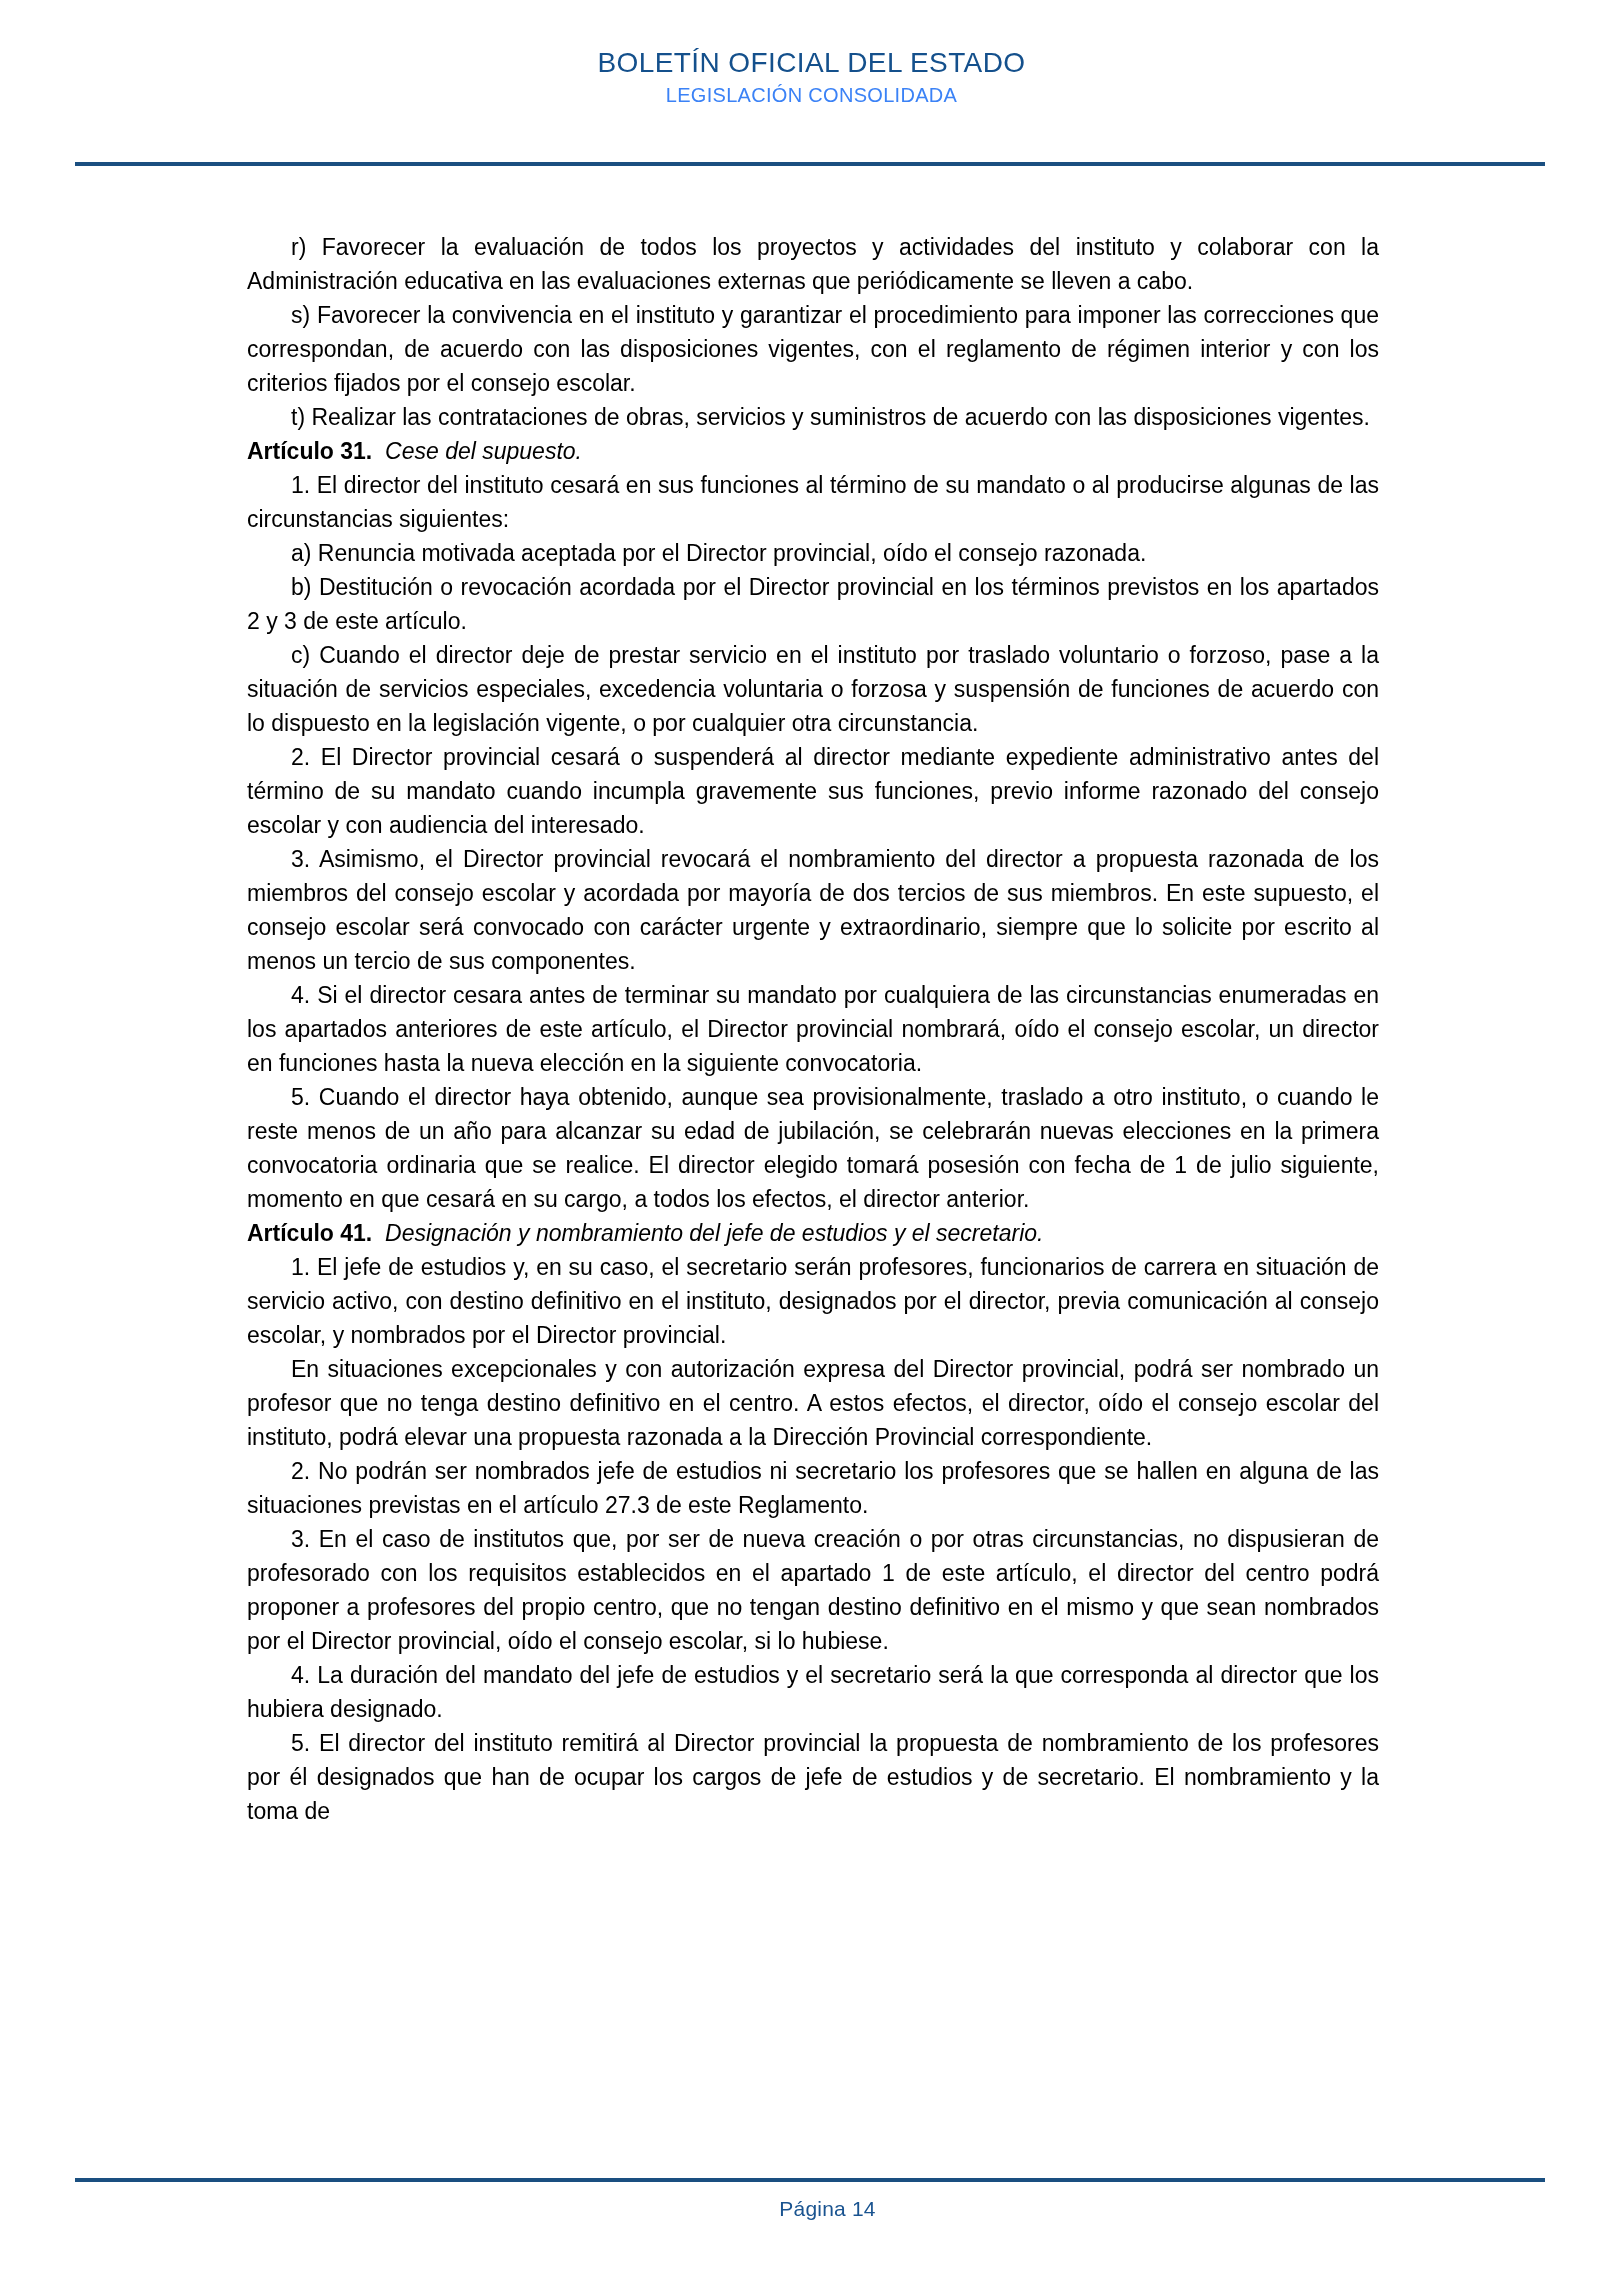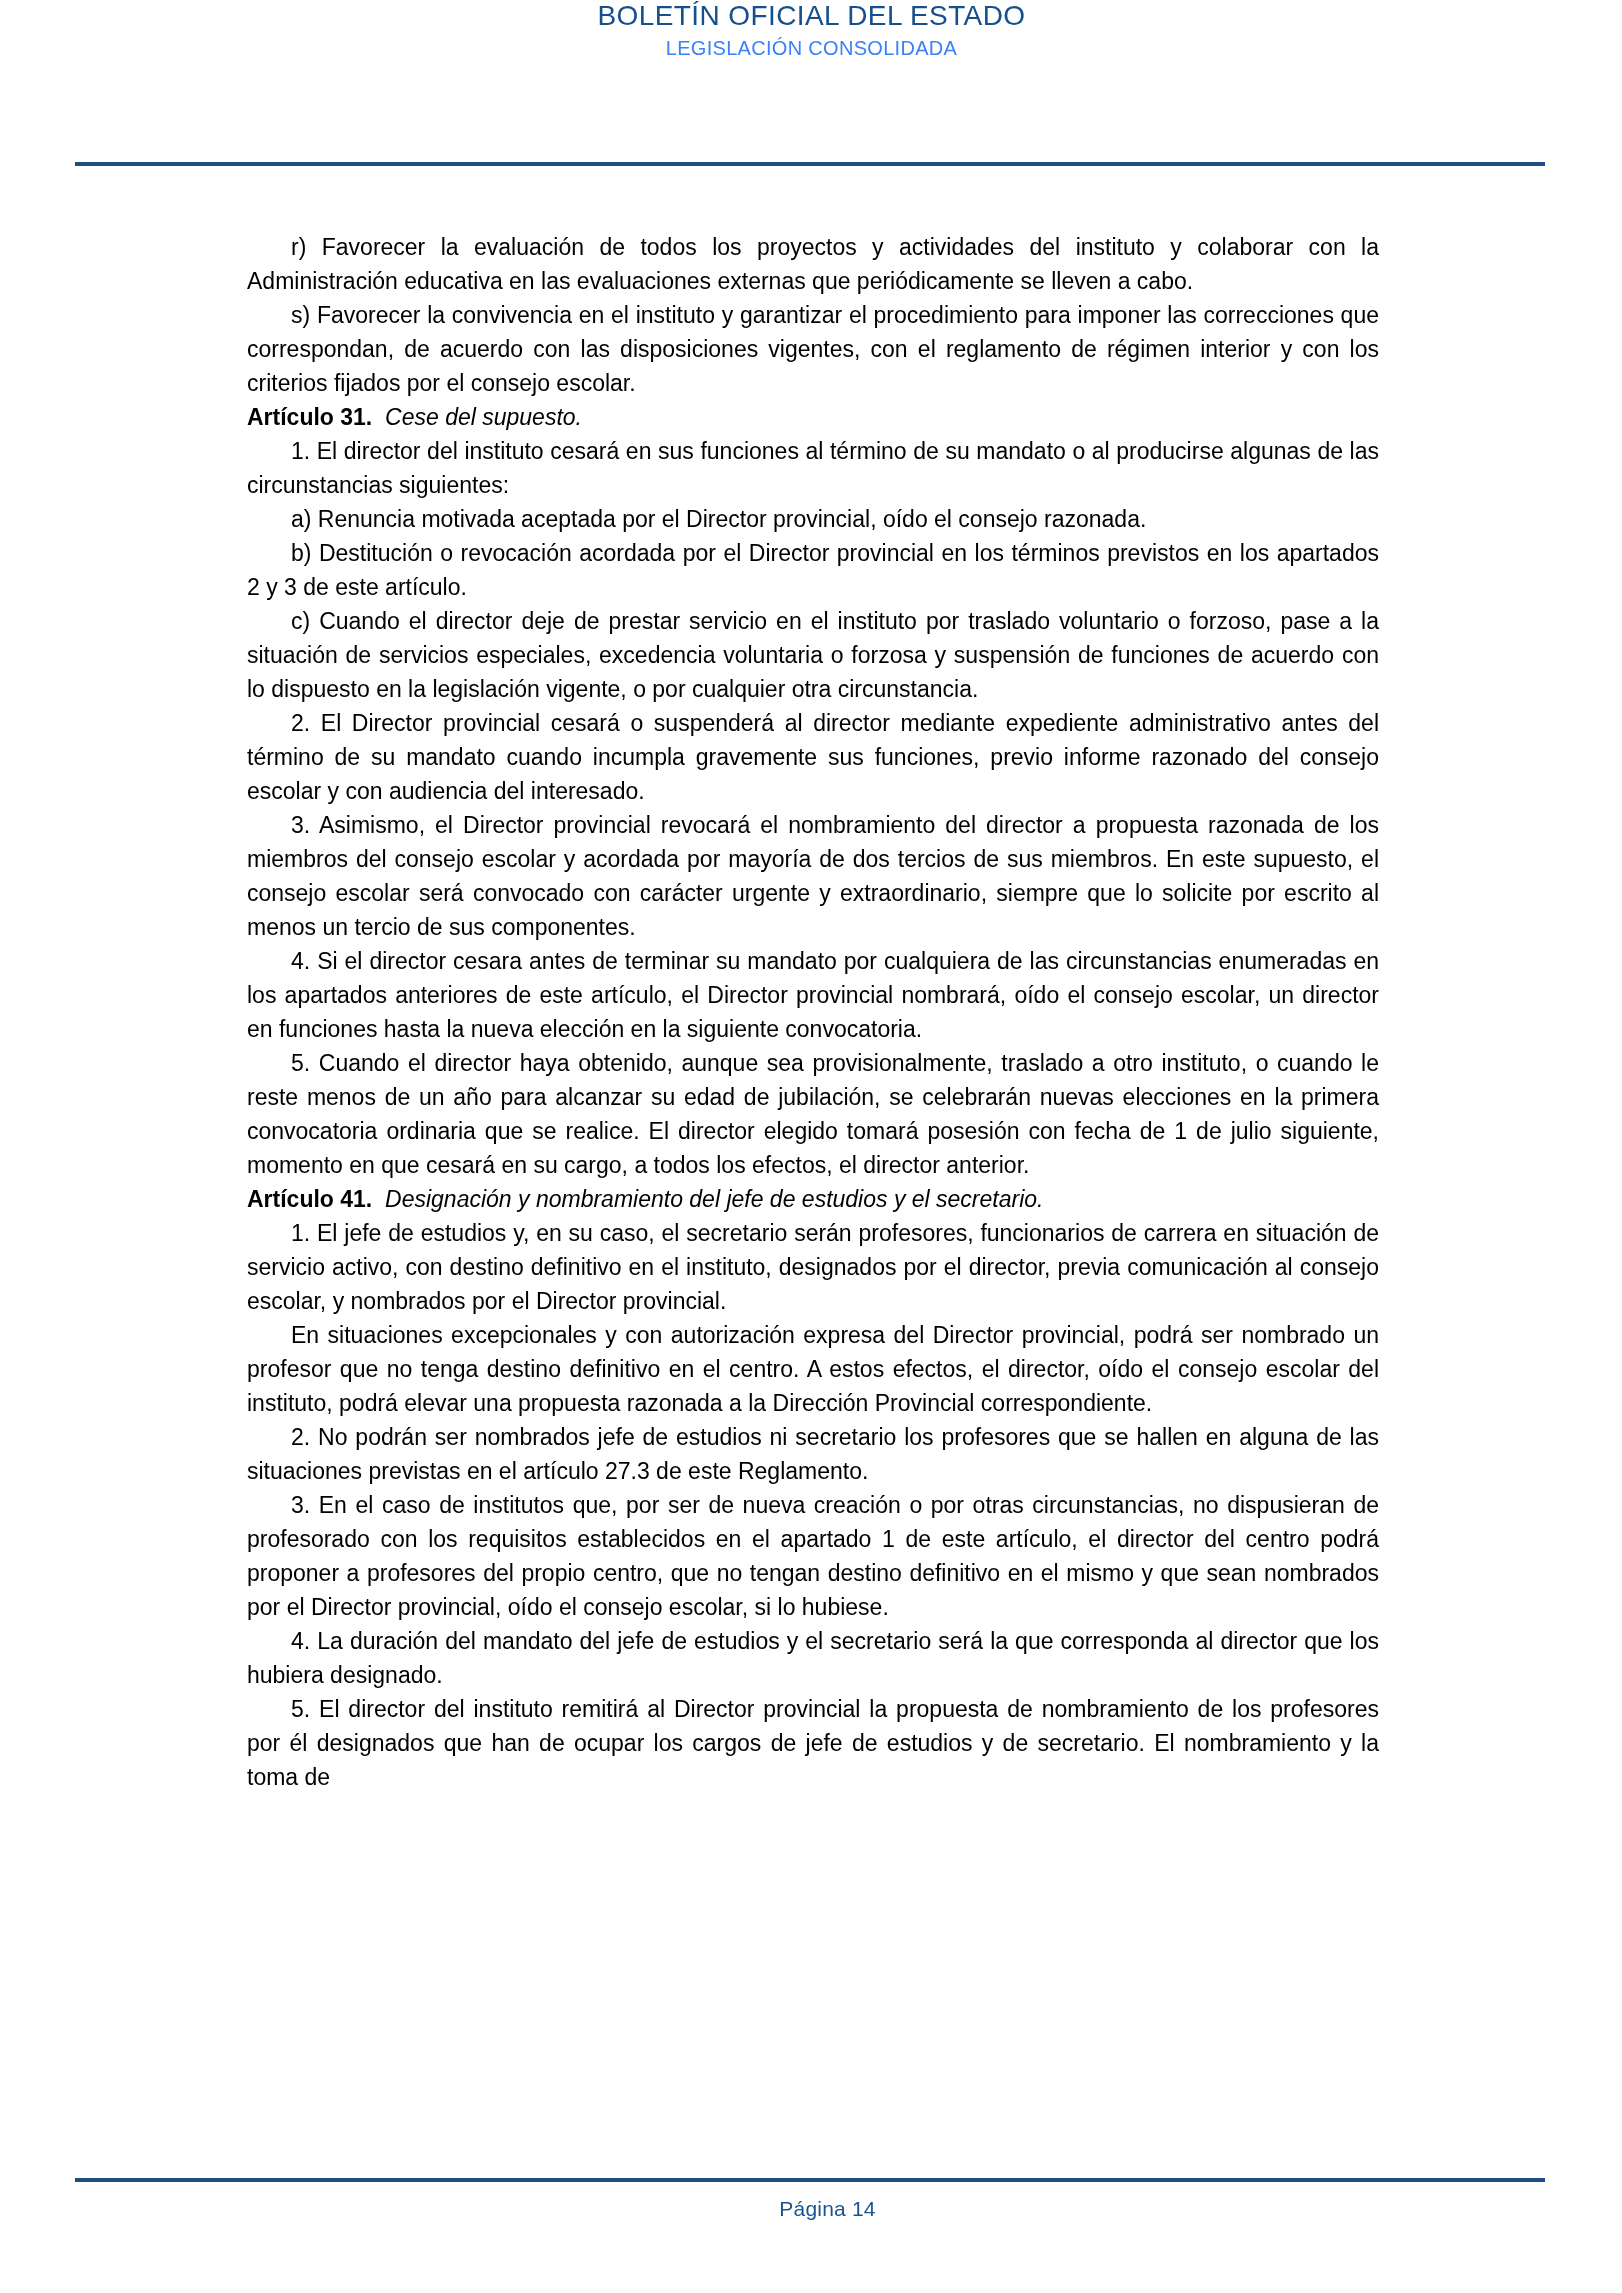--- a/index.html
+++ b/index.html
@@ -19,20 +19,21 @@
     background: #ffffff;
     overflow: hidden;
   }
 
   
   .doc-header {
     position: absolute;
     left: 0;
     top: 0;
     width: 1623px;
+    padding-top: 47px;
     text-align: center;
   }
   .doc-header .boe-title {
     font-family: "Liberation Sans", sans-serif;
     font-size: 28px;
     letter-spacing: 0.4px;
     color: #14508c;
     line-height: 1.12;
     font-weight: 400;
   }
@@ -118,20 +119,21 @@
   <div class="doc-header">
     <div class="boe-title">BOLETÍN OFICIAL DEL ESTADO</div>
     <div class="boe-subtitle">LEGISLACIÓN CONSOLIDADA</div>
   </div>
 
   <div class="rule top"></div>
 
   <div class="content">
       <p class="body">r) Favorecer la evaluación de todos los proyectos y actividades del instituto y colaborar con la Administración educativa en las evaluaciones externas que periódicamente se lleven a cabo.</p>
       <p class="body">s) Favorecer la convivencia en el instituto y garantizar el procedimiento para imponer las correcciones que correspondan, de acuerdo con las disposiciones vigentes, con el reglamento de régimen interior y con los criterios fijados por el consejo escolar.</p>
+      <p class="body">t) Realizar las contrataciones de obras, servicios y suministros de acuerdo con las disposiciones vigentes.</p>
       <h3 class="article gap-before-article"><span class="num">Artículo 31.</span>&nbsp;&nbsp;<span class="ttl">Cese del supuesto.</span></h3>
       <p class="body gap-after-article">1. El director del instituto cesará en sus funciones al término de su mandato o al producirse algunas de las circunstancias siguientes:</p>
       <p class="body">a) Renuncia motivada aceptada por el Director provincial, oído el consejo razonada.</p>
       <p class="body">b) Destitución o revocación acordada por el Director provincial en los términos previstos en los apartados 2 y 3 de este artículo.</p>
       <p class="body">c) Cuando el director deje de prestar servicio en el instituto por traslado voluntario o forzoso, pase a la situación de servicios especiales, excedencia voluntaria o forzosa y suspensión de funciones de acuerdo con lo dispuesto en la legislación vigente, o por cualquier otra circunstancia.</p>
       <p class="body">2. El Director provincial cesará o suspenderá al director mediante expediente administrativo antes del término de su mandato cuando incumpla gravemente sus funciones, previo informe razonado del consejo escolar y con audiencia del interesado.</p>
       <p class="body">3. Asimismo, el Director provincial revocará el nombramiento del director a propuesta razonada de los miembros del consejo escolar y acordada por mayoría de dos tercios de sus miembros. En este supuesto, el consejo escolar será convocado con carácter urgente y extraordinario, siempre que lo solicite por escrito al menos un tercio de sus componentes.</p>
       <p class="body">4. Si el director cesara antes de terminar su mandato por cualquiera de las circunstancias enumeradas en los apartados anteriores de este artículo, el Director provincial nombrará, oído el consejo escolar, un director en funciones hasta la nueva elección en la siguiente convocatoria.</p>
       <p class="body">5. Cuando el director haya obtenido, aunque sea provisionalmente, traslado a otro instituto, o cuando le reste menos de un año para alcanzar su edad de jubilación, se celebrarán nuevas elecciones en la primera convocatoria ordinaria que se realice. El director elegido tomará posesión con fecha de 1 de julio siguiente, momento en que cesará en su cargo, a todos los efectos, el director anterior.</p>
       <h3 class="article gap-before-article"><span class="num">Artículo 41.</span>&nbsp;&nbsp;<span class="ttl">Designación y nombramiento del jefe de estudios y el secretario.</span></h3>

